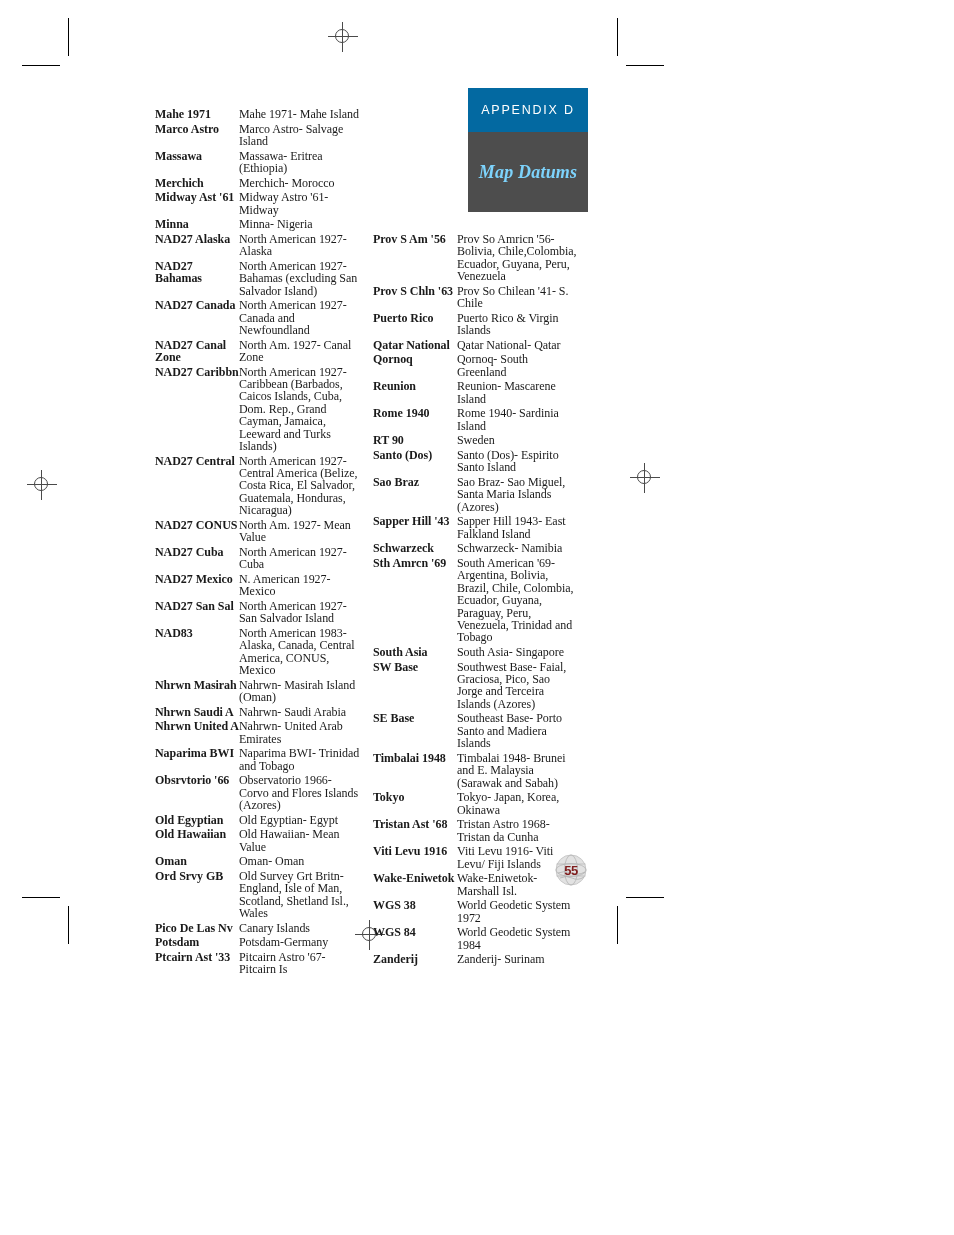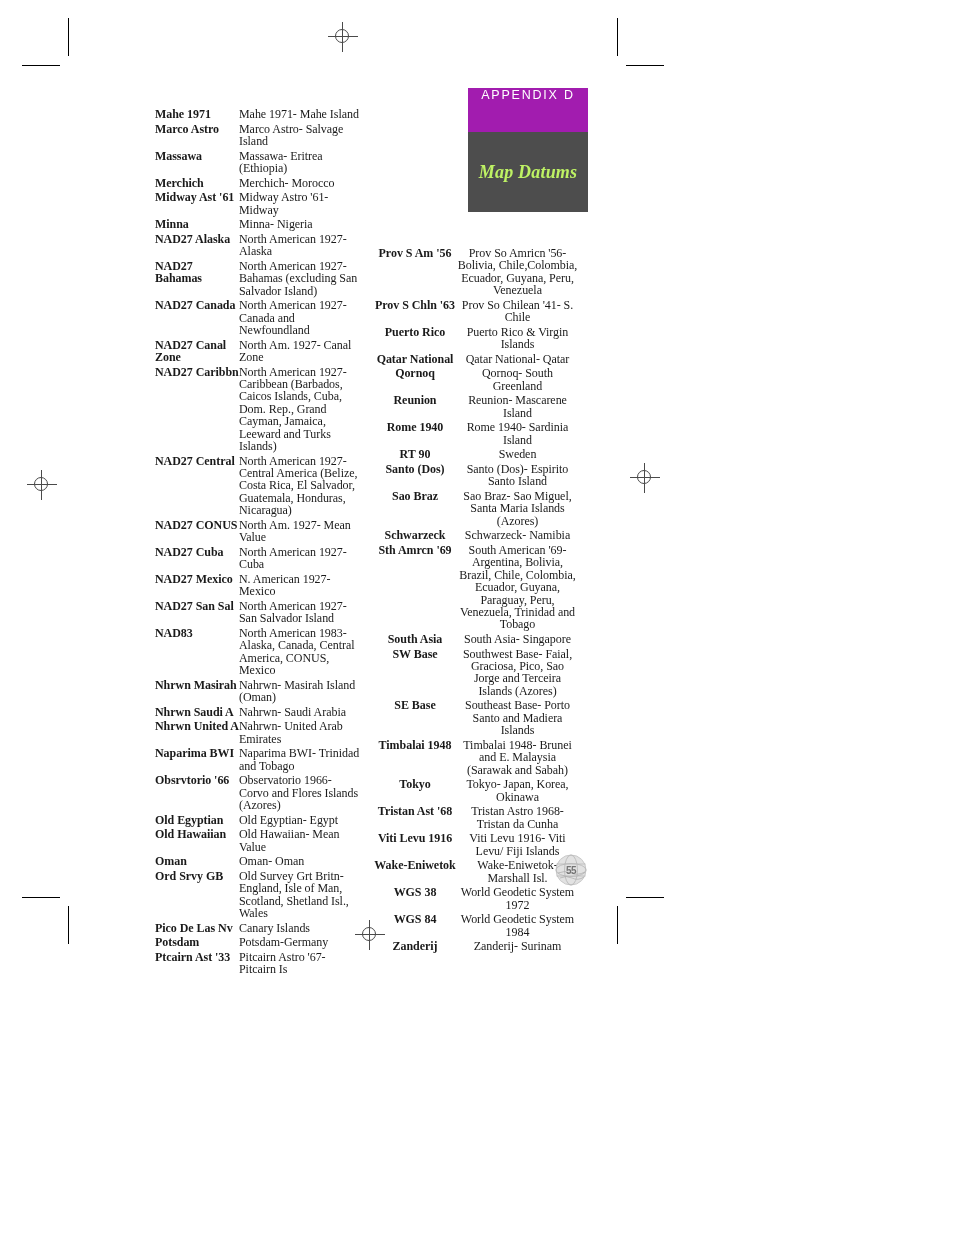--- a/index.html
+++ b/index.html
@@ -56,57 +56,58 @@
   }
 
   
   .appendix-header {
     position: absolute;
     left: 468px;
     top: 88px;
     width: 120px;
   }
   .appendix-bar {
-    background: #a21caf;
+    background: #0369a1;
     height: 44px;
     display: flex;
+    align-items: center;
     justify-content: center;
   }
   .appendix-bar-label {
     color: #ffffff;
     font-family: "Liberation Sans", sans-serif;
     font-size: 12.5px;
     letter-spacing: 1.8px;
     white-space: nowrap;
   }
   .appendix-title-box {
     background: #4d4d4d;
     height: 80px;
     display: flex;
     align-items: center;
     justify-content: center;
   }
   .appendix-title {
-    color: #bef264;
+    color: #7dd3fc;
     font-family: "Liberation Serif", serif;
     font-weight: bold;
     font-style: italic;
     font-size: 18px;
     letter-spacing: 0.2px;
     white-space: nowrap;
   }
 
   
   .column {
     position: absolute;
     font-size: 12px;
     color: #1a1a1a;
   }
   .col-left  { left: 155px; top: 108px;  width: 205px; }
-  .col-right { left: 373px; top: 247px;  width: 205px; text-align: center; }
+  .col-right { left: 373px; top: 233px;  width: 205px; }
 
   .datum-row {
     display: flex;
     align-items: flex-start;
     margin-bottom: 2.2px;
   }
   .datum-term {
     width: 84px;
     flex: 0 0 84px;
     font-weight: bold;
@@ -132,22 +133,22 @@
     position: absolute;
     left: 0;
     top: 0;
     width: 34px;
     height: 34px;
     display: flex;
     align-items: center;
     justify-content: center;
     font-family: "Liberation Sans", sans-serif;
     font-weight: bold;
-    font-size: 10px;
-    color: #737373;
+    font-size: 13px;
+    color: #7f1d1d;
     letter-spacing: -0.5px;
     text-align: right;
   }
 </style>
 </head>
 <body>
 
 <div class="mark v" style="left:68px;  top:18px;  height:38px;"></div>
 <div class="mark h" style="left:22px;  top:65px;  width:38px;"></div>
 
@@ -345,20 +346,24 @@
       <div class="datum-term">RT 90</div>
       <div class="datum-desc">Sweden</div>
     </div>
     <div class="datum-row">
       <div class="datum-term">Santo (Dos)</div>
       <div class="datum-desc">Santo (Dos)- Espirito Santo Island</div>
     </div>
     <div class="datum-row">
       <div class="datum-term">Sao Braz</div>
       <div class="datum-desc">Sao Braz- Sao Miguel, Santa Maria Islands (Azores)</div>
+    </div>
+    <div class="datum-row">
+      <div class="datum-term">Sapper Hill '43</div>
+      <div class="datum-desc">Sapper Hill 1943- East Falkland Island</div>
     </div>
     <div class="datum-row">
       <div class="datum-term">Schwarzeck</div>
       <div class="datum-desc">Schwarzeck- Namibia</div>
     </div>
     <div class="datum-row">
       <div class="datum-term">Sth Amrcn '69</div>
       <div class="datum-desc">South American '69- Argentina, Bolivia, Brazil, Chile, Colombia, Ecuador, Guyana, Paraguay, Peru, Venezuela, Trinidad and Tobago</div>
     </div>
     <div class="datum-row">

